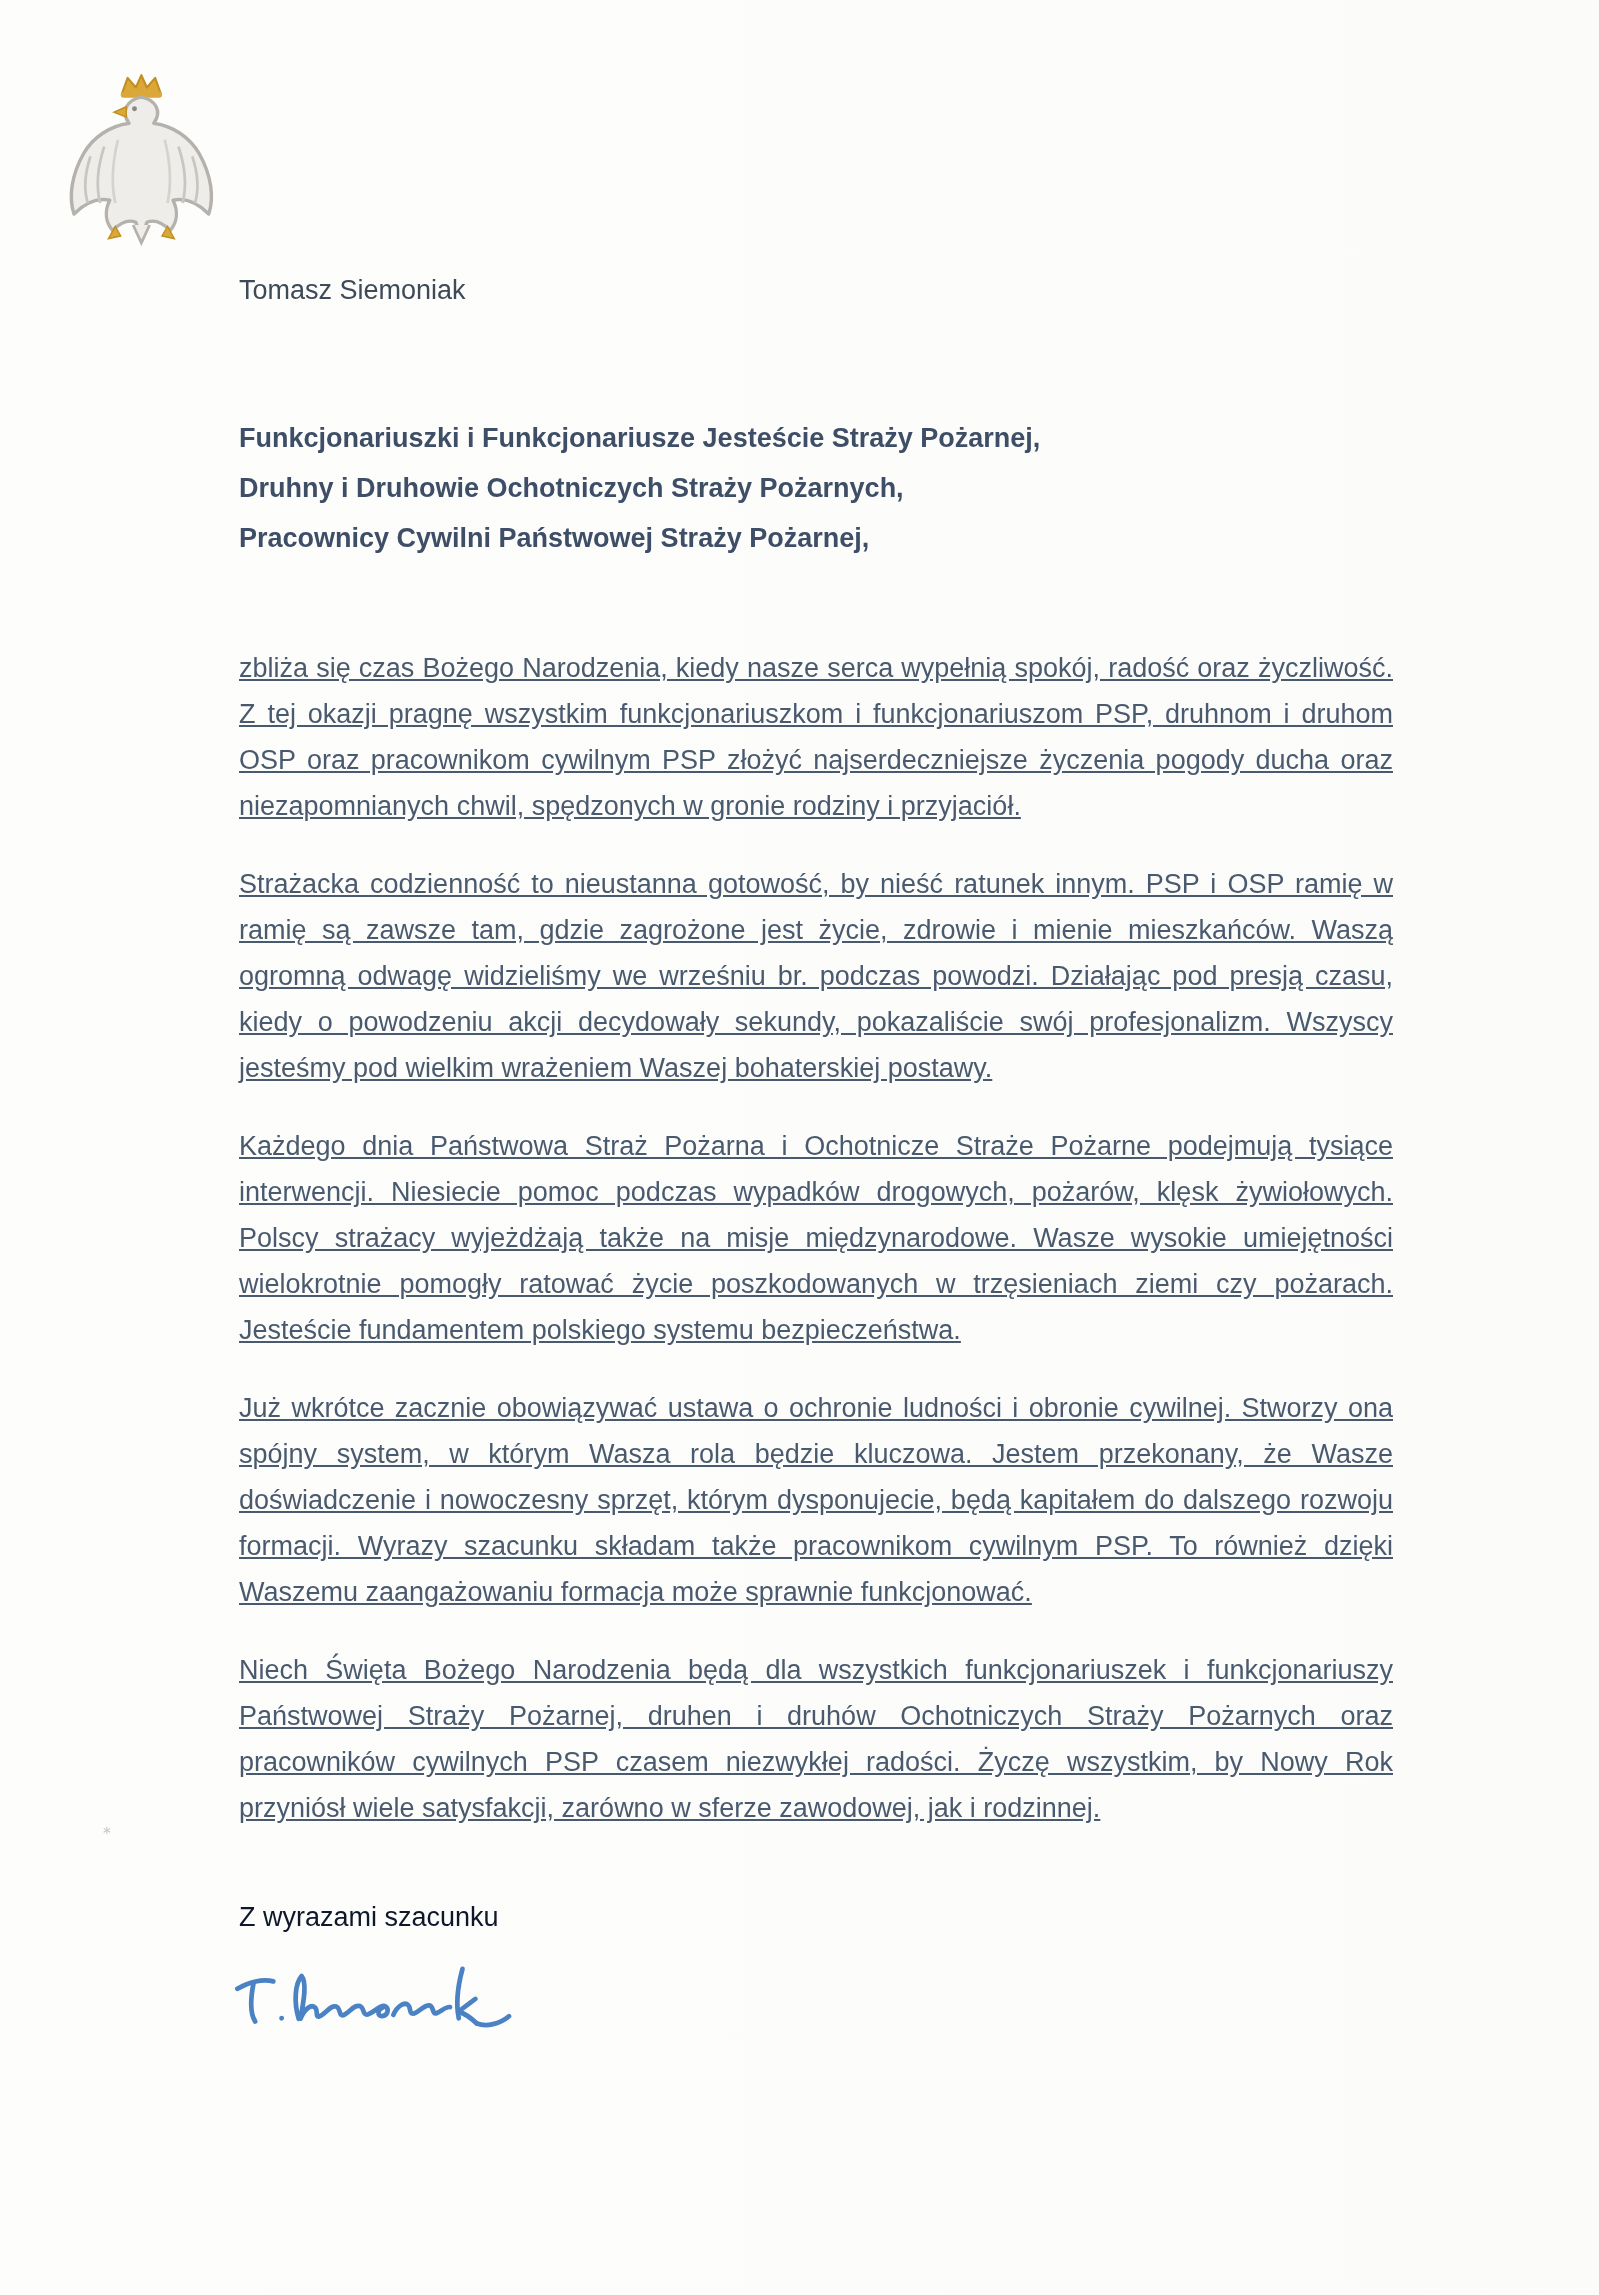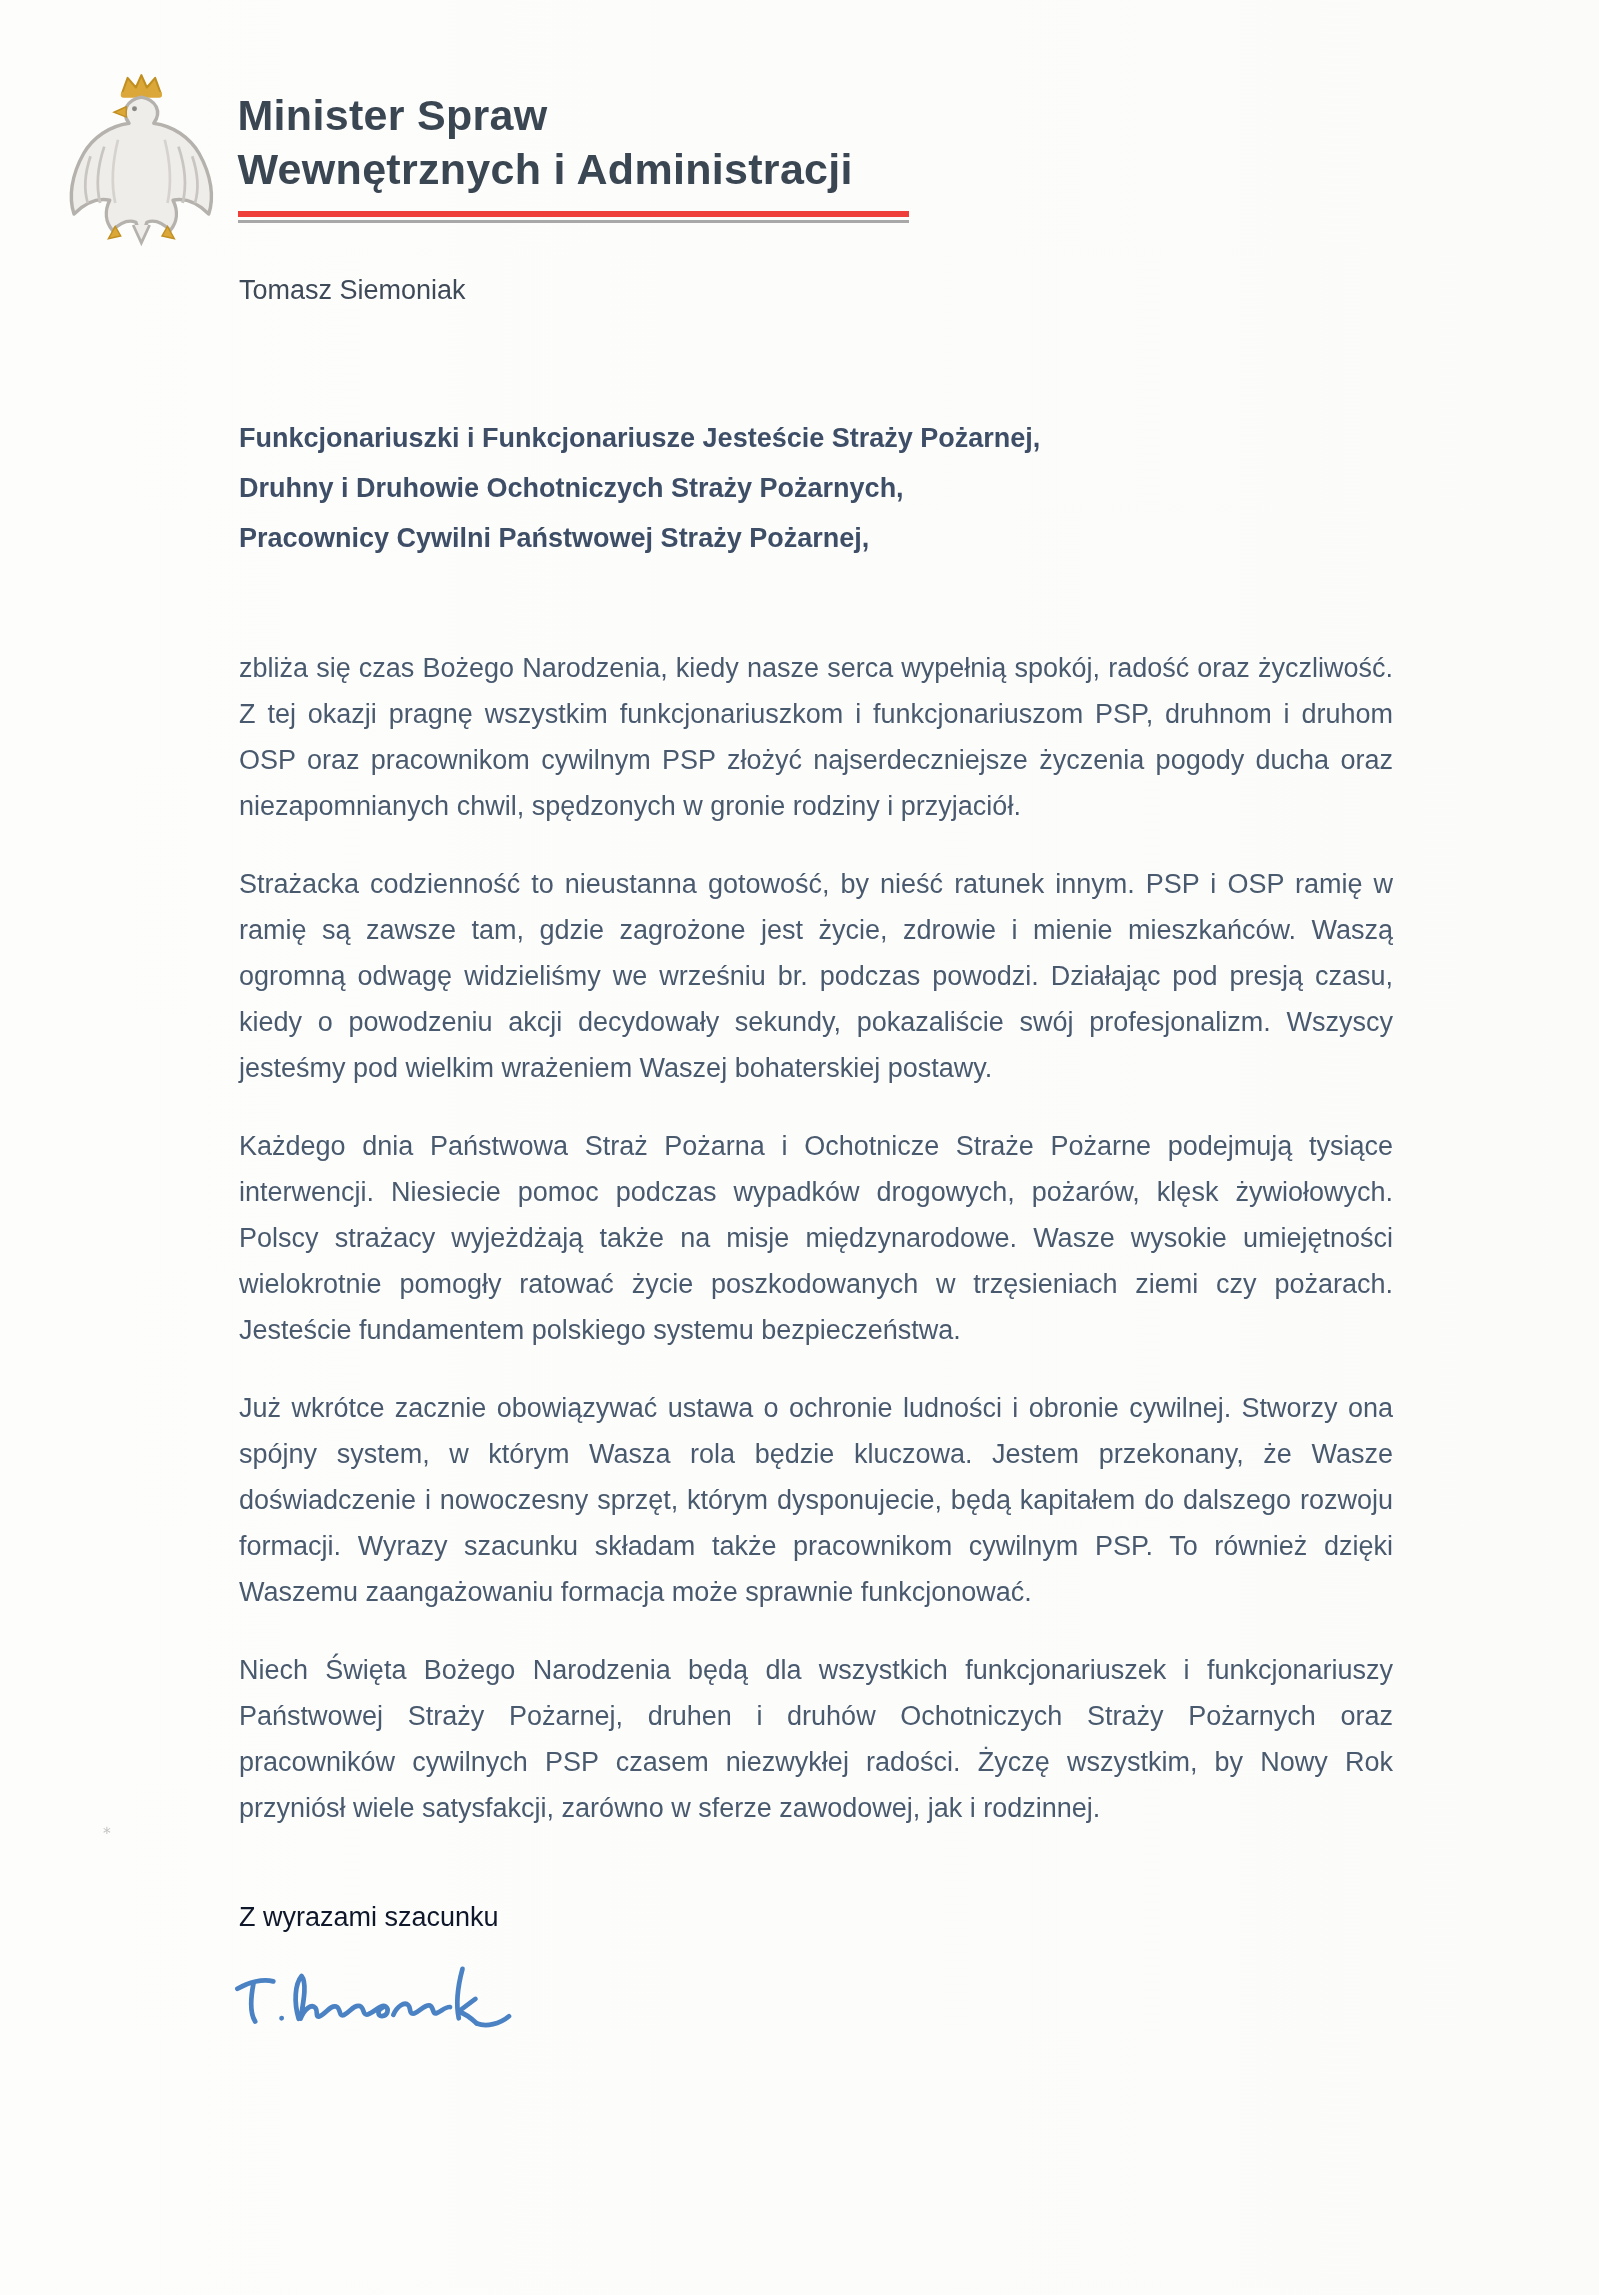--- a/index.html
+++ b/index.html
@@ -42,21 +42,21 @@
 
   .salutation { margin: 107px 0 0 239px; }
   .salutation p {
     margin: 0;
     font-size: 27px;
     font-weight: 700;
     color: #3e4e66;
     line-height: 50px;
   }
 
-  .body-text { margin: 82px 206px 0 239px; }
+  .body-text { margin: 82px 206px 0 239px; text-decoration: underline; }
   .body-text p {
     margin: 0 0 32px 0;
     font-size: 27px;
     line-height: 46px;
     color: #4a5a6e;
     text-align: justify;
   }
   .body-text p:last-child { margin-bottom: 0; }
 
   .valediction {
@@ -108,30 +108,20 @@
         <path d="M98 62 C 102 74 103 86 100 96" stroke="#c9c6c1" fill="none" stroke-width="2"></path>
         <path d="M88 55 C 93 70 94 84 91 96" stroke="#c9c6c1" fill="none" stroke-width="2"></path>
         <path d="M78 50 C 82 66 83 82 80 96" stroke="#d6d3cf" fill="none" stroke-width="2"></path>
 
         <path d="M55 112 L61 125 L67 112" fill="#efedea" stroke="#b5b2ad" stroke-width="2"></path>
 
         <path d="M42 113 L37 122 L46 120 Z" fill="#dba738" stroke="#c08f1f" stroke-width="1"></path>
         <path d="M80 113 L85 122 L76 120 Z" fill="#dba738" stroke="#c08f1f" stroke-width="1"></path>
       </svg>
     </div>
-    <div class="ministry">
-      <div class="ministry-name">
-        <div>Minister Spraw</div>
-        <div>Wewnętrznych i Administracji</div>
-      </div>
-      <div class="rules">
-        <div class="rule-red"></div>
-        <div class="rule-gray"></div>
-      </div>
-    </div>
   </header>
 
   <div class="signer">Tomasz Siemoniak</div>
 
   <div class="salutation">
     <p>Funkcjonariuszki i Funkcjonariusze Jesteście Straży Pożarnej,</p>
     <p>Druhny i Druhowie Ochotniczych Straży Pożarnych,</p>
     <p>Pracownicy Cywilni Państwowej Straży Pożarnej,</p>
   </div>
 

